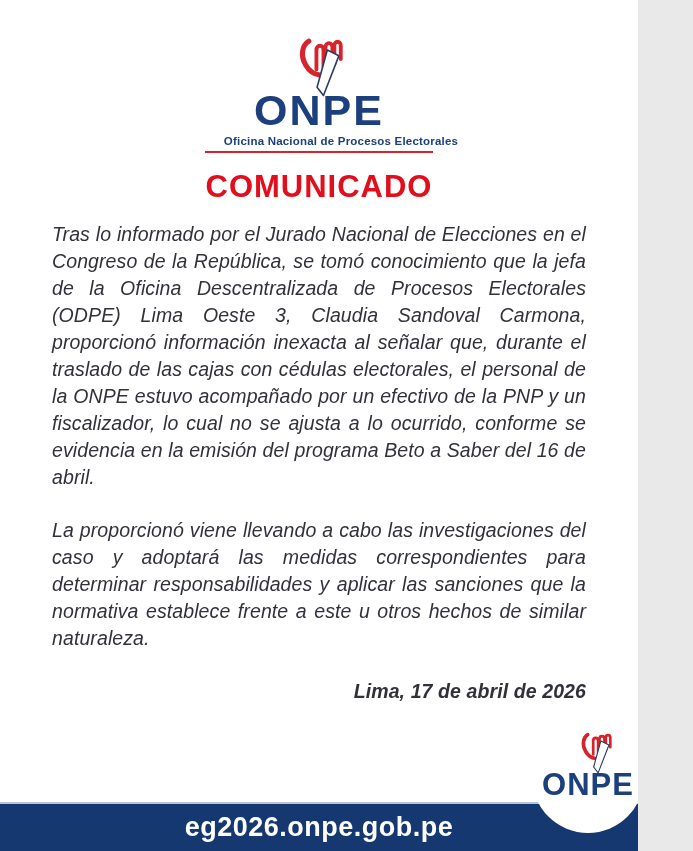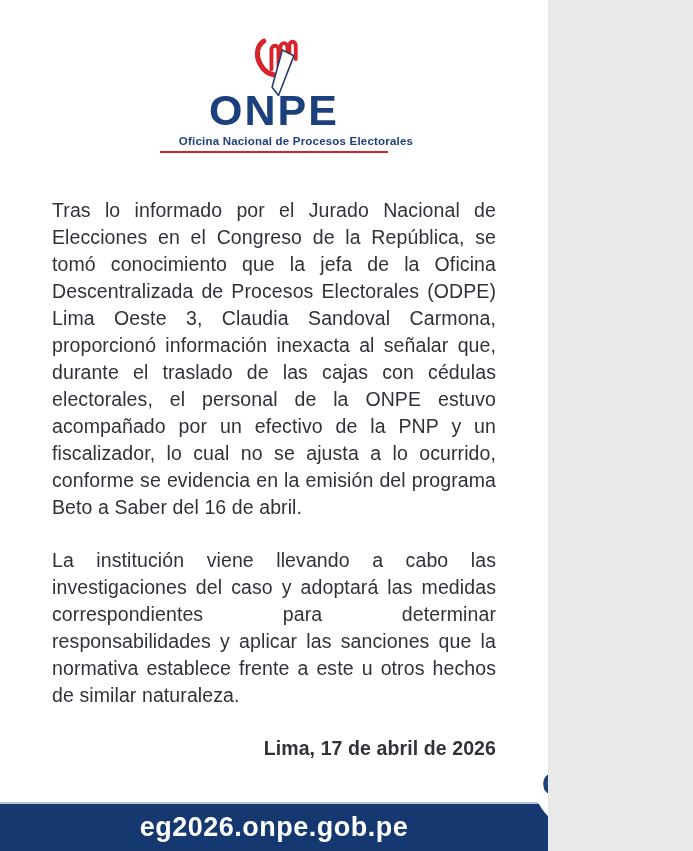--- a/index.html
+++ b/index.html
@@ -13,21 +13,21 @@
     --footer-text:#ffffff;
   }
   *{box-sizing:border-box;}
   html,body{margin:0;padding:0;}
   body{
     background:#e9e9e9;
     font-family:"Liberation Sans","DejaVu Sans",sans-serif;
   }
   .page{
     position:relative;
-    width:548px;
+    width:638px;
     height:851px;
     background:var(--page-bg,#fff);
     overflow:hidden;
     margin:0;
   }
   
   .top{
     text-align:center;
     padding-top:36px;
   }
@@ -66,21 +66,22 @@
     margin:16px 0 0;
     font-size:31px;
     font-weight:800;
     letter-spacing:1px;
     color:var(--title-red,#e30e1c);
     text-align:center;
   }
   
   .content{
     padding:0 52px;
-    margin-top:44px;
+    margin-top:16px;
+    font-style:italic;
   }
   .content p{
     margin:0 0 26px;
     font-size:19.5px;
     line-height:27px;
     text-align:justify;
     color:var(--body-text,#32313a);
     letter-spacing:0.1px;
   }
   .dateline{
@@ -164,25 +165,26 @@
 
   <header class="top">
     <div class="logo">
       <svg class="hand-top" viewBox="0 0 100 100">
         <use href="#marking-hand"></use>
       </svg>
       <div class="wordmark">ONPE</div>
       <div class="subtitle">Oficina Nacional de Procesos Electorales</div>
       <div class="logo-underline"></div>
     </div>
+    <h1 class="title">COMUNICADO</h1>
   </header>
 
   <main class="content">
     <p>Tras lo informado por el Jurado Nacional de Elecciones en el Congreso de la República, se tomó conocimiento que la jefa de la Oficina Descentralizada de Procesos Electorales (ODPE) Lima Oeste 3, Claudia Sandoval Carmona, proporcionó información inexacta al señalar que, durante el traslado de las cajas con cédulas electorales, el personal de la ONPE estuvo acompañado por un efectivo de la PNP y un fiscalizador, lo cual no se ajusta a lo ocurrido, conforme se evidencia en la emisión del programa Beto a Saber del 16 de abril.</p>
-    <p>La institución viene llevando a cabo las investigaciones del caso y adoptará las medidas correspondientes para determinar responsabilidades y aplicar las sanciones que la normativa establece frente a este u otros hechos de similar naturaleza.</p>
+    <p>La proporcionó viene llevando a cabo las investigaciones del caso y adoptará las medidas correspondientes para determinar responsabilidades y aplicar las sanciones que la normativa establece frente a este u otros hechos de similar naturaleza.</p>
     <p class="dateline">Lima, 17 de abril de 2026</p>
   </main>
 
   <div class="footer-circle"></div>
 
   <div class="footer-logo">
     <svg class="hand-bottom" viewBox="0 0 100 100">
       <use href="#marking-hand"></use>
     </svg>
     <div class="wordmark-small">ONPE</div>

